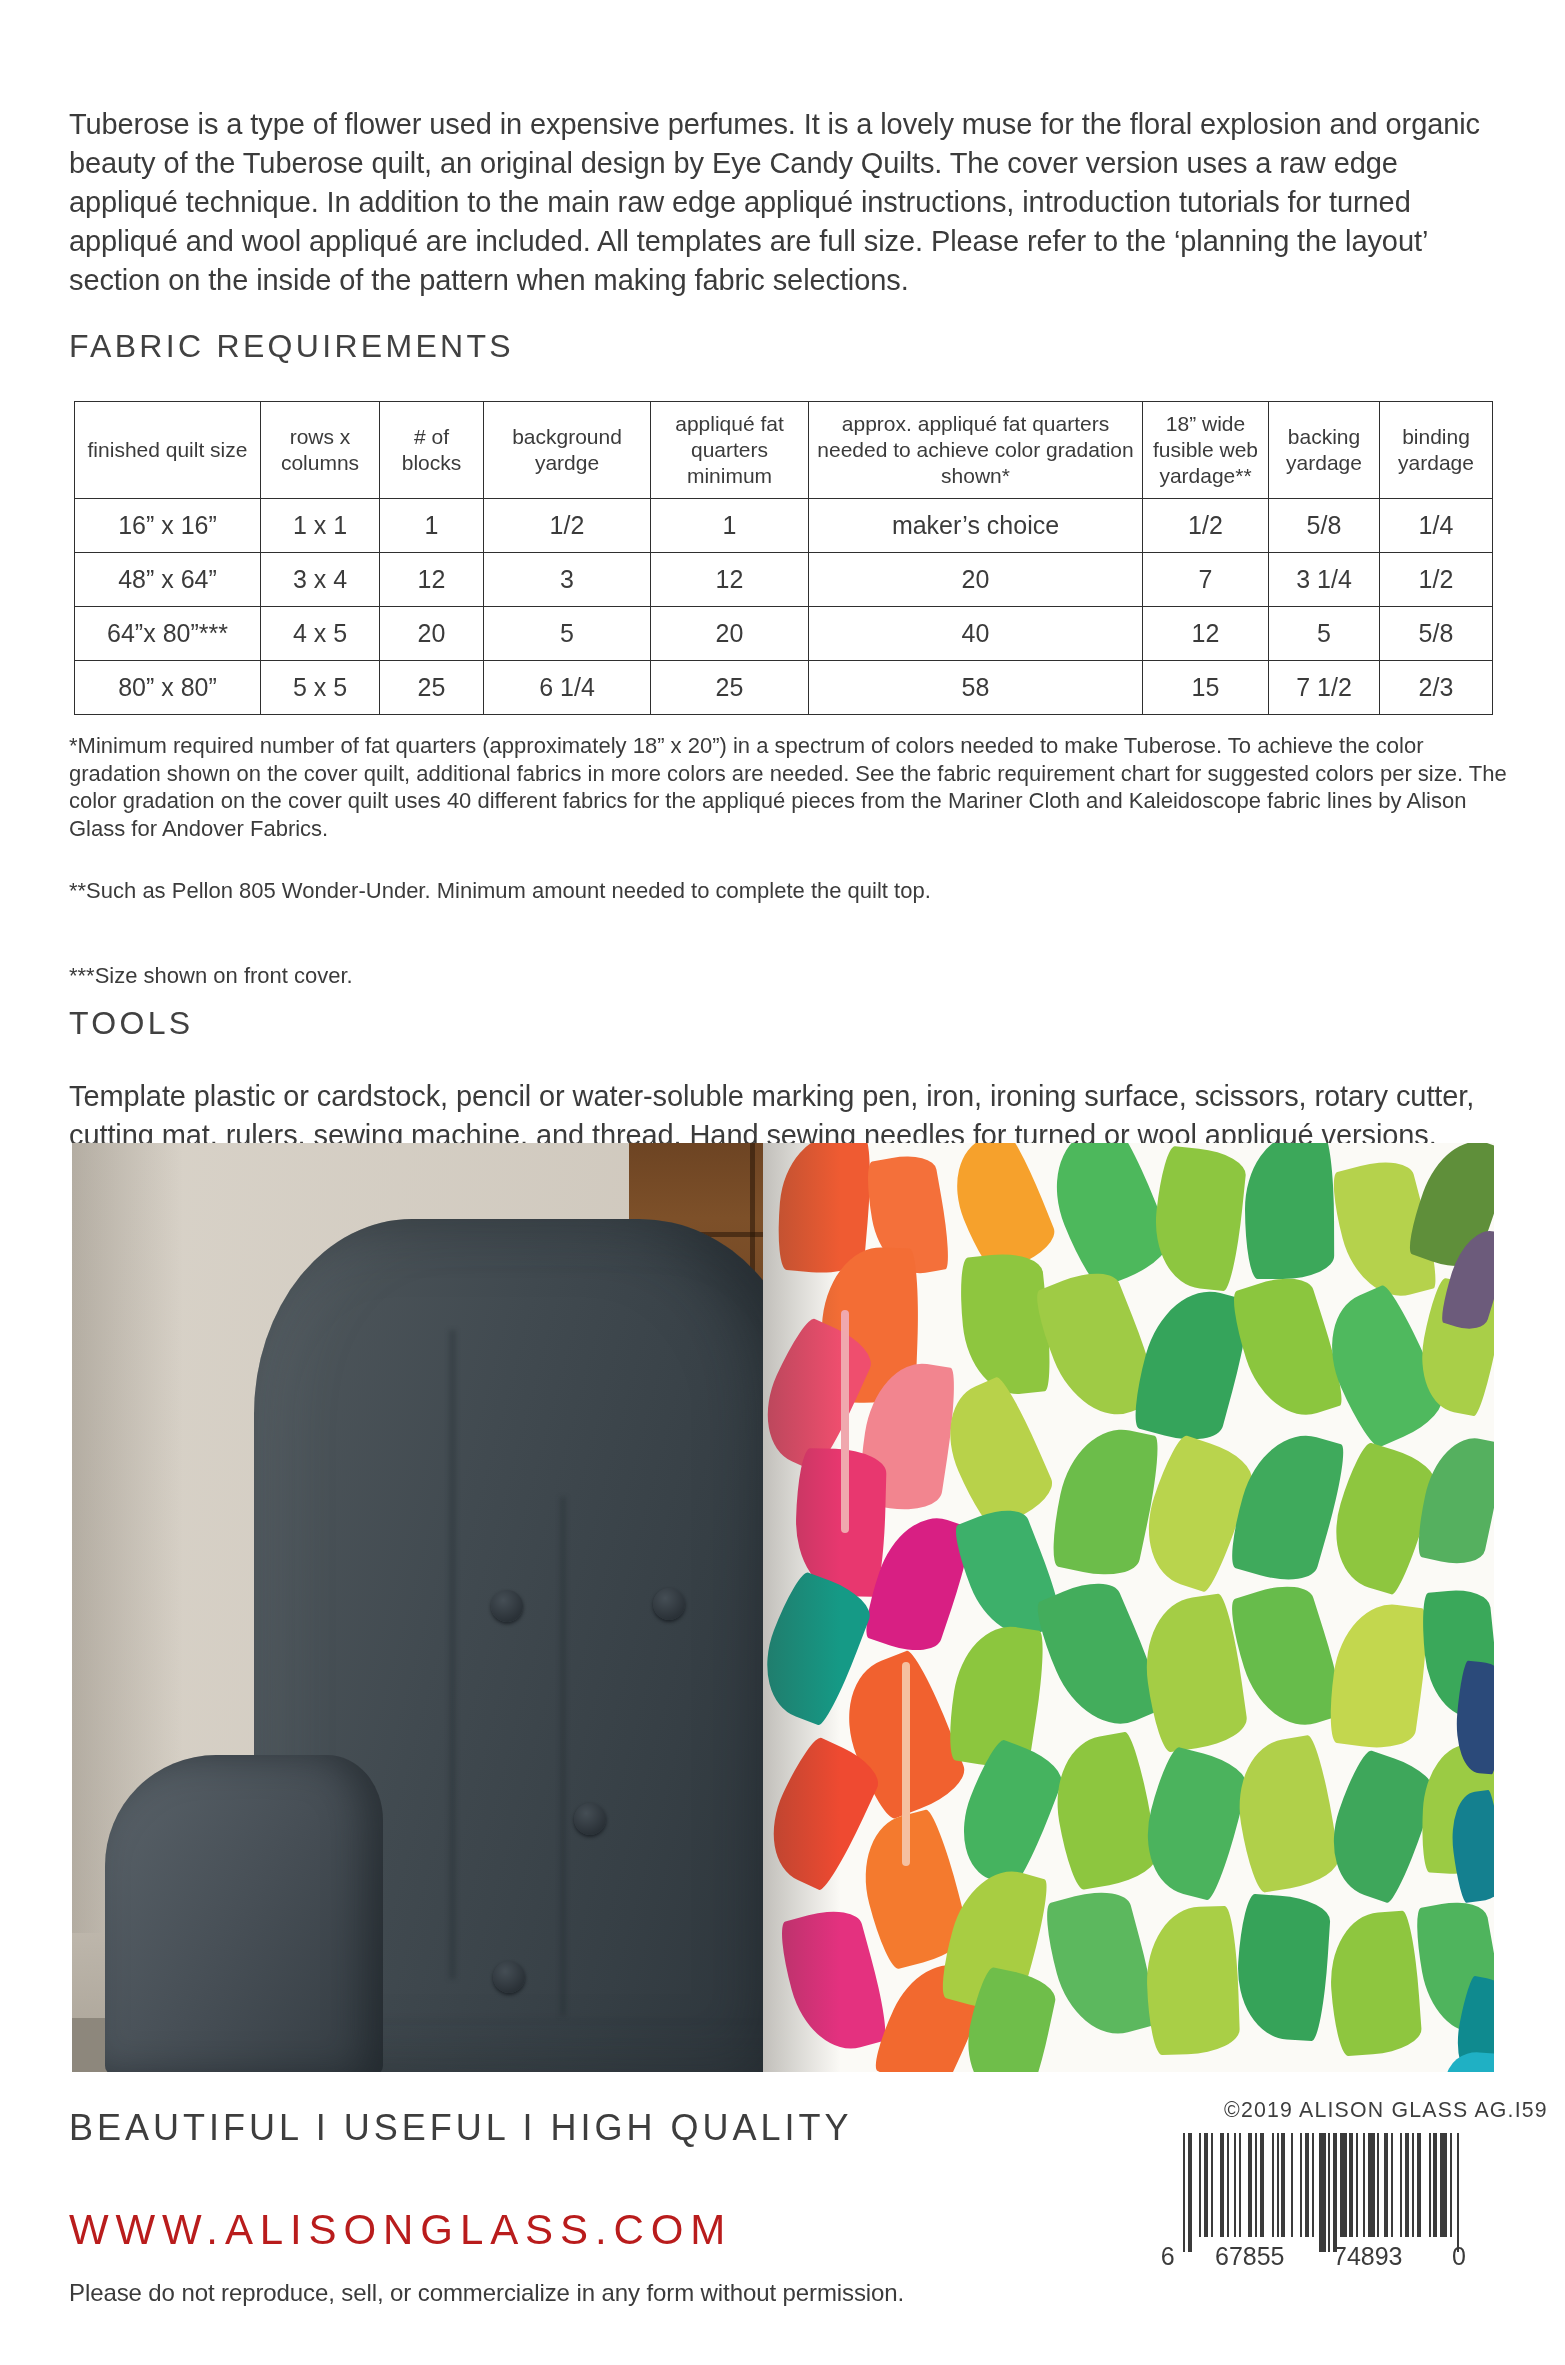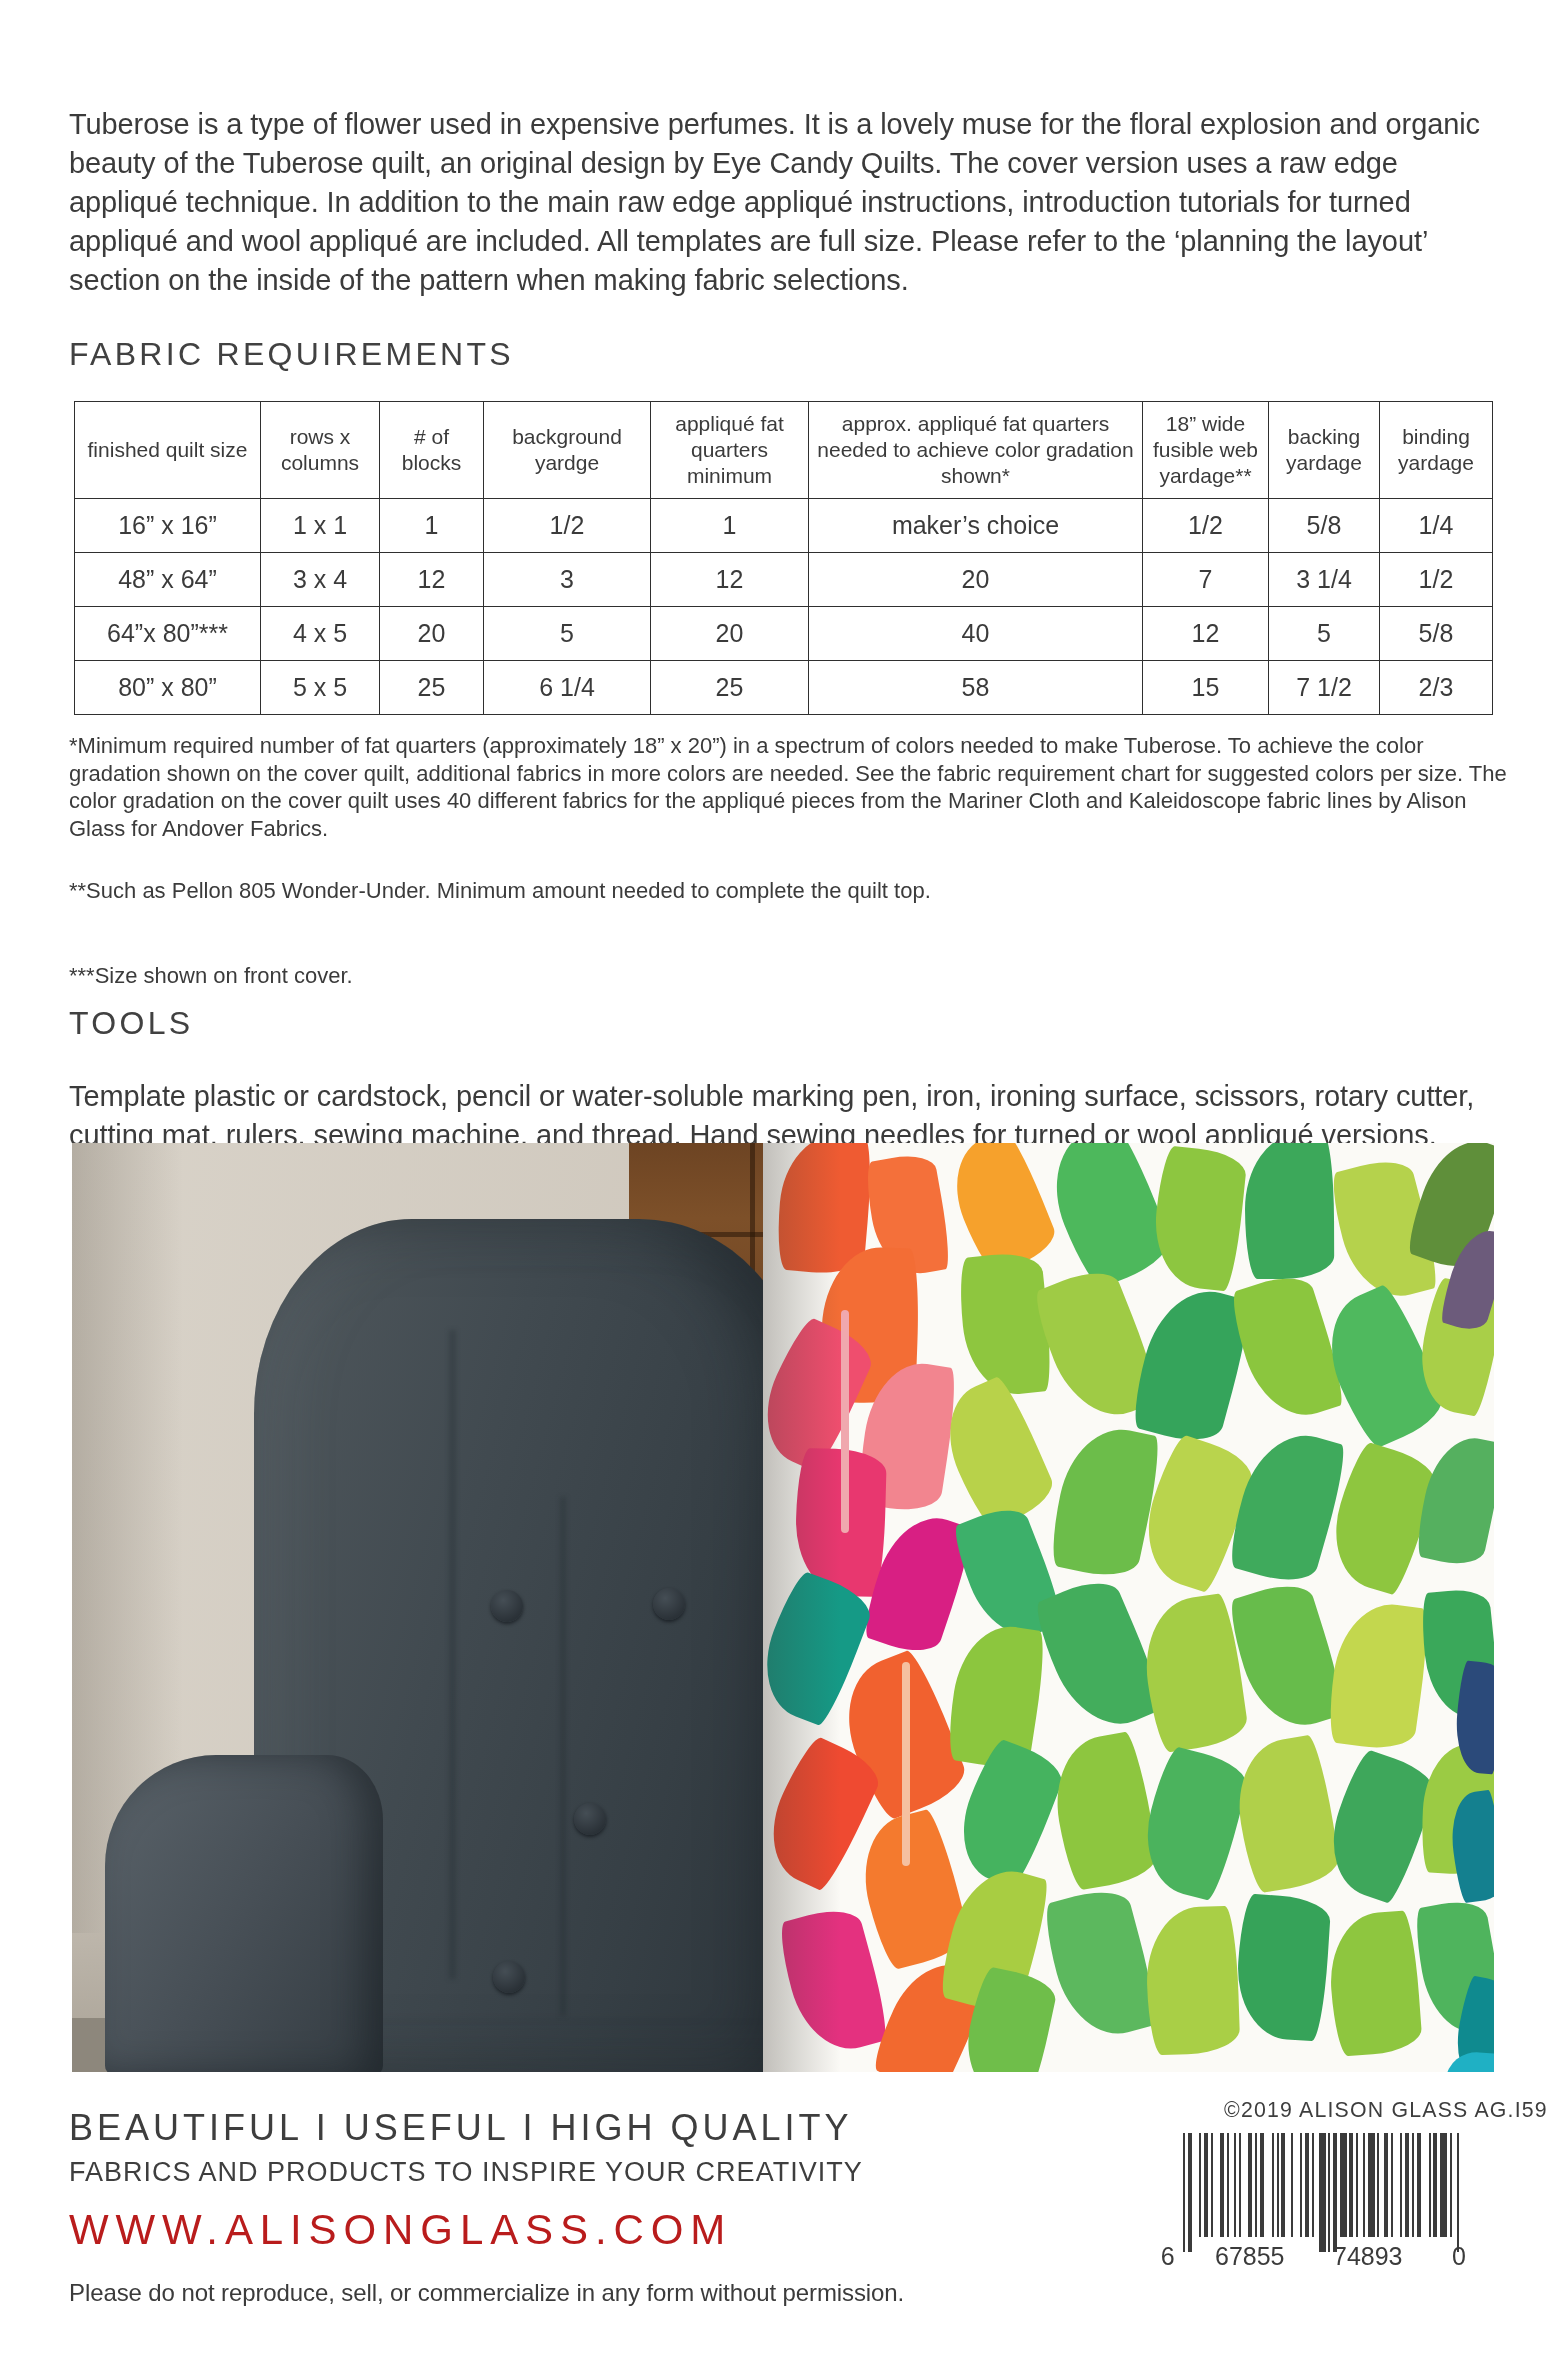--- a/index.html
+++ b/index.html
@@ -37,21 +37,21 @@
 
   
   .section-head {
     position: absolute;
     left: 69px;
     font-size: 32px;
     letter-spacing: 3.3px;
     font-weight: 400;
     color: #414141;
   }
-  #fabric-req-head { top: 336px; }
+  #fabric-req-head { top: 328px; }
   #tools-head      { top: 1005px; }
 
   
   .table-wrap {
     position: absolute;
     left: 74px;
     top: 401px;
     width: 1417px;
   }
   table.req {
@@ -431,21 +431,20 @@
         <div class="leaf" style="left: 688px; top: 85px; width: 48px; height: 102px; background: rgb(108, 91, 123); transform: rotate(17deg);"></div>
         <div class="leaf r" style="left: 694px; top: 519px; width: 45px; height: 111px; background: rgb(43, 74, 122); transform: rotate(5deg);"></div>
         <div class="leaf" style="left: 690px; top: 649px; width: 48px; height: 109px; background: rgb(20, 128, 143); transform: rotate(-7.3deg);"></div>
         <div class="leaf r" style="left: 696px; top: 835px; width: 43px; height: 102px; background: rgb(15, 138, 143); transform: rotate(10.9deg);"></div>
         <div class="leaf" style="left: 683px; top: 909px; width: 52px; height: 56px; background: rgb(31, 176, 196); transform: rotate(4.3deg);"></div>
       </div>
     </div>
   </div>
 
   <div class="footer-left" id="tagline1">BEAUTIFUL  I  USEFUL  I  HIGH QUALITY</div>
-  <div class="footer-left" id="tagline2">FABRICS AND PRODUCTS TO INSPIRE YOUR CREATIVITY</div>
   <div class="footer-left" id="website">WWW.ALISONGLASS.COM</div>
   <div class="footer-left" id="legal">Please do not reproduce, sell, or commercialize in any form without permission.</div>
 
   <div class="copyright">©2019 ALISON GLASS AG.I59</div>
 
   <div class="barcode-box">
     <div class="bc-bars" id="bc-bars">
         <span style="left: 0px; width: 2px; height: 119px;"></span>
         <span style="left: 4.7px; width: 4.3px; height: 119px;"></span>
         <span style="left: 16.4px; width: 2px; height: 104px;"></span>

